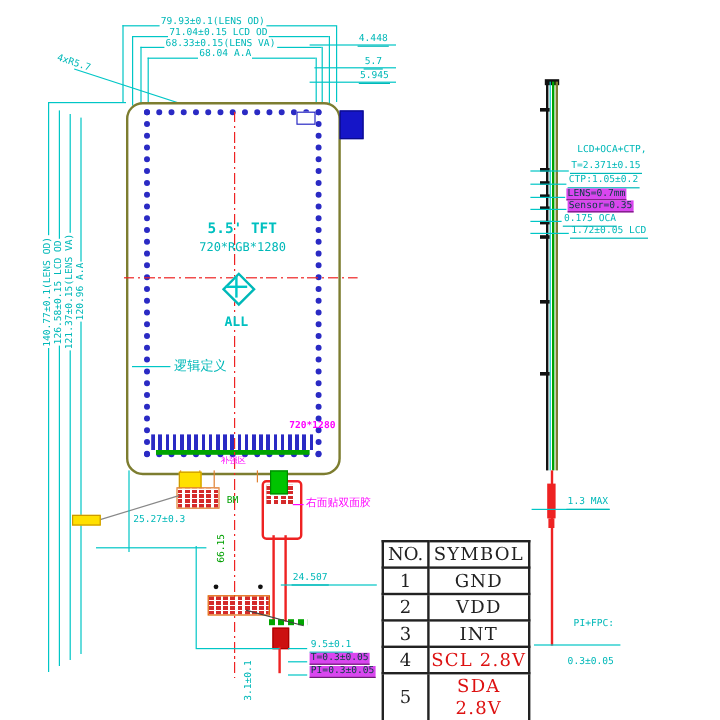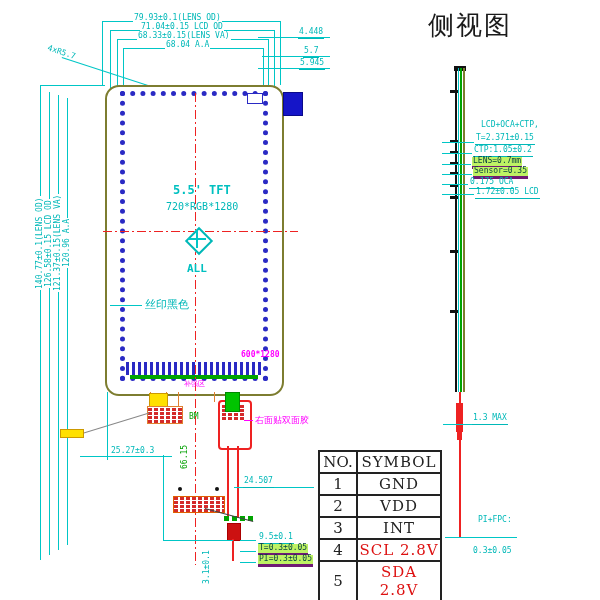--- a/index.html
+++ b/index.html
@@ -3,21 +3,21 @@
 <meta charset="utf-8">
 <style>
   html,body{margin:0;padding:0;background:#fff;}
   #canvas{position:relative;width:600px;height:600px;background:#fff;overflow:hidden;
           font-family:"DejaVu Sans Mono","Liberation Mono",monospace;}
   .ln{position:absolute;}
   .cy{background:#00c6c6;}
   .lbl{position:absolute;white-space:nowrap;color:#00b8b8;font-size:8px;line-height:1.1;background:#fff;padding:0 1px;}
   .lbl.nobg{background:transparent;}
   .u{border-bottom:1px solid #00b8b8;padding-bottom:1px;}
-  .hl{background:#bef264;color:#063f3f;border-bottom:3px solid #701a75;}
+  .hl{background:#d946ef;color:#063f3f;border-bottom:1px solid #701a75;}
   .rot{transform:rotate(-90deg);transform-origin:0 0;}
   .mag{color:#ff00ff;}
   .grn{color:#00a000;background:transparent;}
   .ctr{color:#00c0c0;font-weight:bold;text-align:right;}
   .dashv{background:repeating-linear-gradient(to bottom,#ee2222 0 9px,transparent 9px 12px,#ee2222 12px 14px,transparent 14px 17px);}
   .dashh{background:repeating-linear-gradient(to right,#ee2222 0 9px,transparent 9px 12px,#ee2222 12px 14px,transparent 14px 17px);}
   .brick{background:
      repeating-linear-gradient(0deg,rgba(255,255,255,0) 0 3px,#ffffff 3px 4px),
      repeating-linear-gradient(90deg,#d42a2a 0 4px,#ffffff 4px 6px);}
   .hatchblue{background:repeating-linear-gradient(90deg,#2a2ac4 0 3px,#ffffff 3px 6px);}
@@ -90,23 +90,23 @@
 
   <div class="lbl ctr nobg" style="left:172px;top:184px;font-size:12px">5.5' TFT</div>
   <div class="lbl nobg" style="left:165px;top:201px;font-size:10px">720*RGB*1280</div>
 
   <div class="ln" style="left:189px;top:231px;width:16px;height:16px;border:2px solid #00b8b8;transform:rotate(45deg);background:#fff"></div>
   <div class="ln cy" style="left:188px;top:238px;width:18px;height:2px"></div>
   <div class="ln cy" style="left:196px;top:230px;width:2px;height:18px"></div>
   <div class="lbl ctr nobg" style="left:186px;top:263px;font-size:11px">ALL</div>
 
   <div class="ln cy" style="left:110px;top:305px;width:32px;height:1px"></div>
-  <div class="lbl nobg" style="left:144px;top:299px;font-size:11px">丝印黑色</div>
-
-  <div class="lbl mag nobg" style="left:240px;top:351px;font-size:8px;font-weight:bold">600*1280</div>
+  <div class="lbl nobg" style="left:144px;top:299px;font-size:11px">逻辑定义</div>
+
+  <div class="lbl mag nobg" style="left:240px;top:351px;font-size:8px;font-weight:bold">720*1280</div>
 
   <div class="ln" style="left:150px;top:392px;width:1px;height:16px;background:#e08030"></div>
   <div class="ln" style="left:166px;top:392px;width:1px;height:16px;background:#e08030"></div>
   <div class="ln" style="left:178px;top:392px;width:1px;height:14px;background:#e08030"></div>
   <div class="ln" style="left:214px;top:392px;width:1px;height:10px;background:#e08030"></div>
 
   <div class="lbl mag nobg" style="left:183px;top:381px;font-size:7px">补强区</div>
 
   <div class="ln" style="left:149px;top:393px;width:17px;height:14px;background:#ffe000;border:1px solid #cc9900"></div>
   <div class="ln brick" style="left:147px;top:406px;width:34px;height:16px;border:1px solid #e08030"></div>
@@ -129,35 +129,34 @@
   <div class="ln brick" style="left:227px;top:523px;width:12px;height:16px;border:1px solid #aa0000;background:#cc1111"></div>
   <div class="ln" style="left:232px;top:539px;width:2px;height:22px;background:#ee2222"></div>
 
   <div class="ln" style="left:178px;top:487px;width:4px;height:4px;background:#111;border-radius:50%"></div>
   <div class="ln" style="left:215px;top:487px;width:4px;height:4px;background:#111;border-radius:50%"></div>
   <div class="ln brick" style="left:173px;top:496px;width:50px;height:15px;border:1px solid #e06000"></div>
   <div class="ln" style="left:205px;top:508px;width:50px;height:1px;background:#444;transform:rotate(15deg);transform-origin:0 0"></div>
 
   <div class="ln cy" style="left:107px;top:392px;width:1px;height:68px"></div>
   <div class="ln cy" style="left:80px;top:456px;width:92px;height:1px"></div>
-  <div class="lbl nobg" style="left:110px;top:447px">25.27±0.3</div>
+  <div class="lbl nobg" style="left:110px;top:429px">25.27±0.3</div>
   <div class="ln cy" style="left:163px;top:455px;width:1px;height:85px"></div>
   <div class="ln cy" style="left:163px;top:540px;width:70px;height:1px"></div>
   <div class="ln cy" style="left:234px;top:487px;width:80px;height:1px"></div>
   <div class="lbl u nobg" style="left:243px;top:477px">24.507</div>
   <div class="lbl rot" style="left:203px;top:585px">3.1±0.1</div>
 
   <div class="ln cy" style="left:240px;top:540px;width:16px;height:1px"></div>
   <div class="ln cy" style="left:240px;top:551px;width:16px;height:1px"></div>
   <div class="ln cy" style="left:240px;top:562px;width:16px;height:1px"></div>
   <div class="lbl u nobg" style="left:258px;top:533px">9.5±0.1</div>
   <div class="lbl hl" style="left:258px;top:544px">T=0.3±0.05</div>
   <div class="lbl hl" style="left:258px;top:555px">PI=0.3±0.05</div>
 
-  <div class="title-cn" style="left:428px;top:8px">侧视图</div>
 
   <div class="ln" style="left:454px;top:66px;width:12px;height:5px;background:#111"></div>
   <div class="ln" style="left:455px;top:68px;width:2px;height:324px;background:#111"></div>
   <div class="ln" style="left:458px;top:68px;width:1px;height:324px;background:#00c6c6"></div>
   <div class="ln" style="left:460px;top:68px;width:2px;height:324px;background:#00a400"></div>
   <div class="ln" style="left:463px;top:68px;width:2px;height:324px;background:#7d7d30"></div>
 
   <div class="ln" style="left:450px;top:90px;width:8px;height:3px;background:#111"></div>
   <div class="ln" style="left:450px;top:140px;width:8px;height:3px;background:#111"></div>
   <div class="ln" style="left:450px;top:151px;width:8px;height:3px;background:#111"></div>

